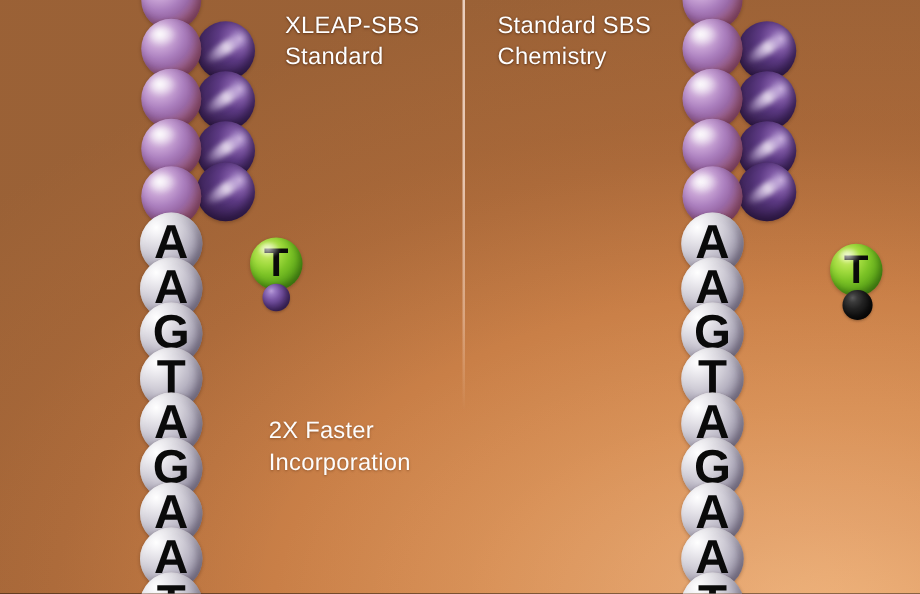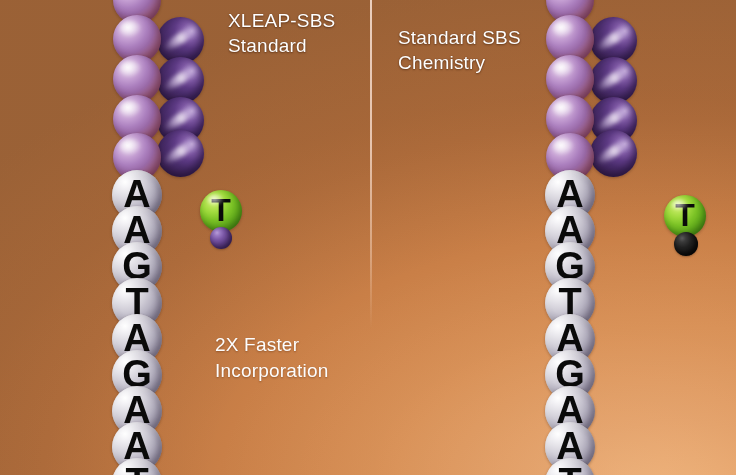--- a/index.html
+++ b/index.html
@@ -48,21 +48,21 @@
   .heading {
     position: absolute;
     color: #ffffff;
     font-size: 19px;
     line-height: 25px;
     letter-spacing: 0.2px;
     text-shadow: 0 1px 2px rgba(60,25,5,0.55), 0 0 1px rgba(60,25,5,0.5);
     white-space: pre-line;
   }
   #title-left  { left: 228px; top: 8px; }
-  #title-right { left: 398px; top: 25px; }
+  #title-right { left: 398px; top: 8px; }
 
   #caption {
     position: absolute;
     left: 215px;
     top: 332px;
     color: #fdfdfd;
     font-size: 19px;
     line-height: 26px;
     letter-spacing: 0.2px;
     text-shadow: 0 1px 2px rgba(70,30,8,0.40);

